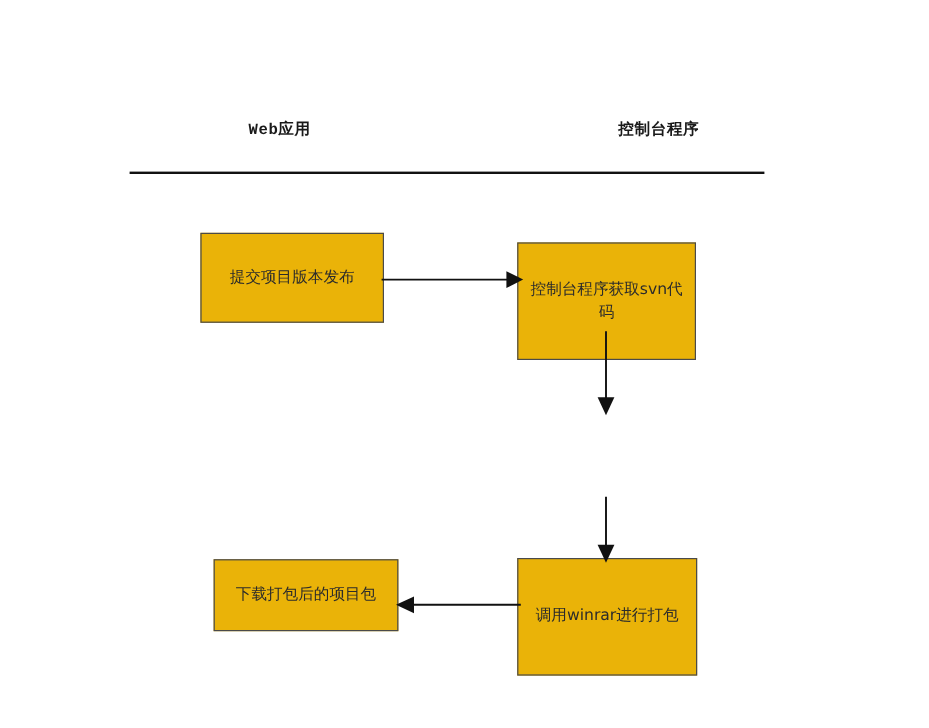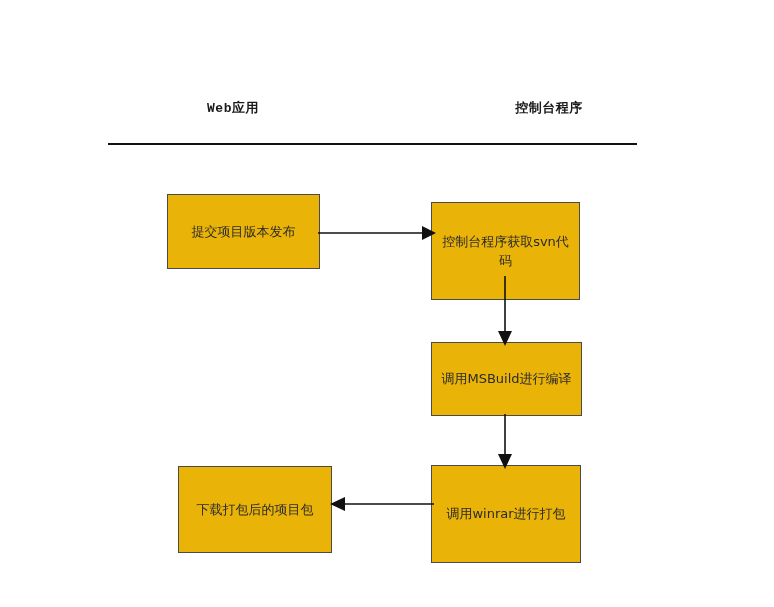--- a/index.html
+++ b/index.html
@@ -75,29 +75,26 @@
   <div class="divider" style="left:108px; top:143px; width:529px; height:2px;"></div>
 
   <div class="node" style="left:167px; top:194px; width:153px; height:75px;">
     <span class="node-label">提交项目版本发布</span>
   </div>
 
   <div class="node" style="left:431px; top:202px; width:149px; height:98px;">
     <span class="node-label">控制台程序获取svn代码</span>
   </div>
 
-  <div class="node" style="left:431px; top:342px; width:151px; height:74px;">
-    <span class="node-label">调用MSBuild进行编译</span>
-  </div>
 
   <div class="node" style="left:431px; top:465px; width:150px; height:98px;">
     <span class="node-label">调用winrar进行打包</span>
   </div>
 
-  <div class="node" style="left:178px; top:466px; width:154px; height:87px;">
+  <div class="node" style="left:178px; top:466px; width:154px; height:60px;">
     <span class="node-label">下载打包后的项目包</span>
   </div>
 
   <svg class="connector" style="left:318px; top:222px; width:118px; height:22px;" viewBox="0 0 118 22">
     <line class="conn-line" x1="0" y1="11" x2="105" y2="11"></line>
     <polygon class="conn-head" points="104,4 118,11 104,18"></polygon>
   </svg>
 
   <svg class="connector" style="left:495px; top:276px; width:22px; height:70px;" viewBox="0 0 22 70">
     <line class="conn-line" x1="10" y1="0" x2="10" y2="56"></line>

